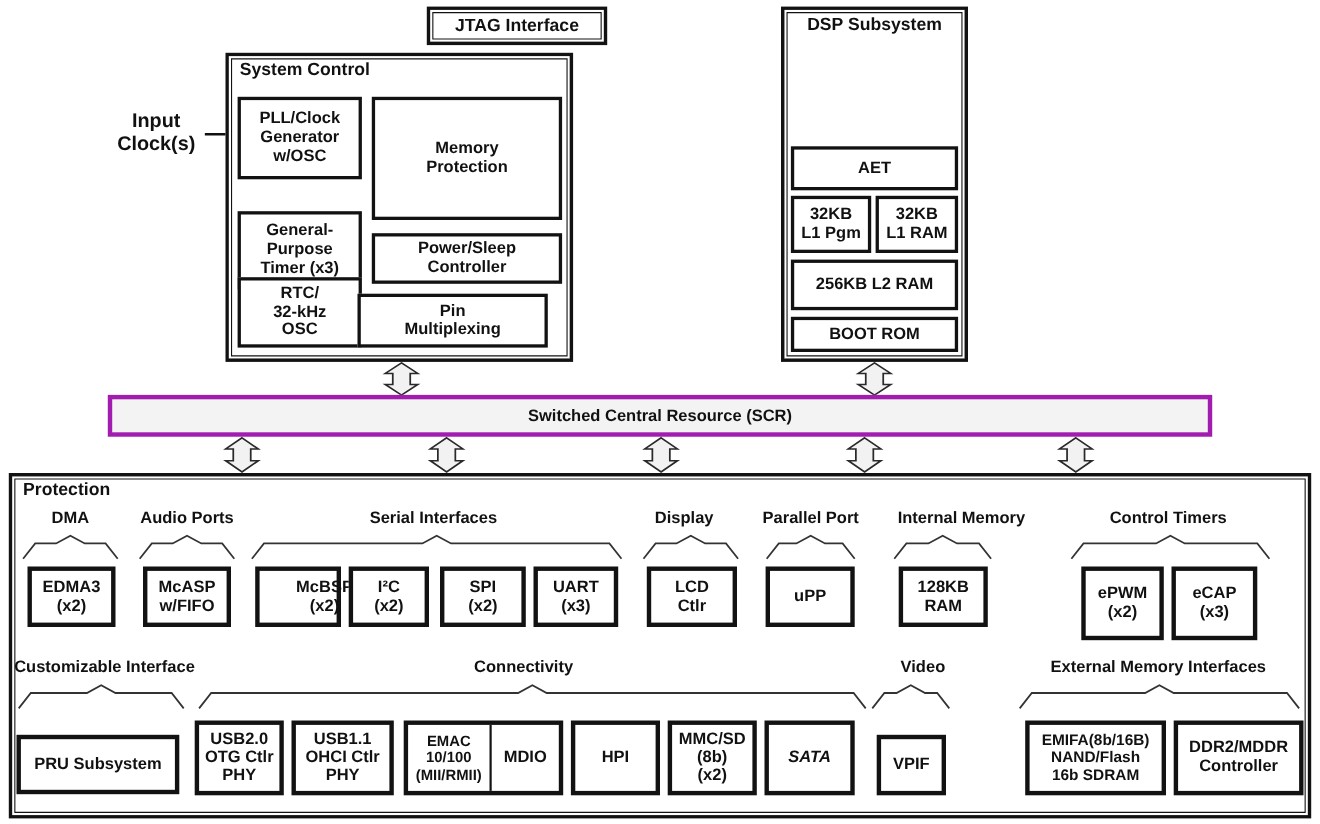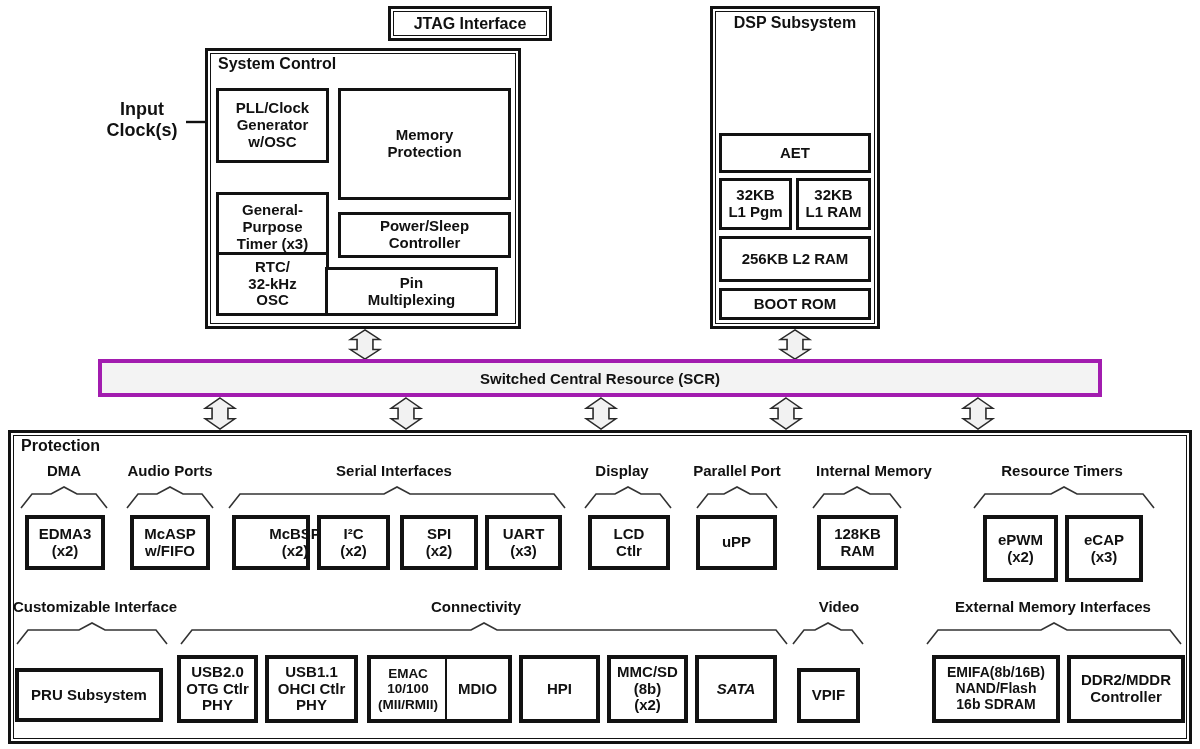--- a/index.html
+++ b/index.html
@@ -138,21 +138,21 @@
 
   <div class="panel" style="left:8px; top:430px; width:1184px; height:314px;">
     <div class="panel-title" style="left:10px; top:4px;">Protection</div>
 
     <div class="group-label" style="left:53px; top:29px;">DMA</div>
     <div class="group-label" style="left:159px; top:29px;">Audio Ports</div>
     <div class="group-label" style="left:383px; top:29px;">Serial Interfaces</div>
     <div class="group-label" style="left:611px; top:29px;">Display</div>
     <div class="group-label" style="left:726px; top:29px;">Parallel Port</div>
     <div class="group-label" style="left:863px; top:29px;">Internal Memory</div>
-    <div class="group-label" style="left:1051px; top:29px;">Resource Timers</div>
+    <div class="group-label" style="left:1051px; top:29px;">Control Timers</div>
 
     <div class="brace" style="left:9px; top:53px; width:88px;">
         <svg>
           <path d="M1 22 L12 8 L31 8 L44 1 L57 8 L76 8 L87 22"></path>
         </svg>
       </div>
     <div class="brace" style="left:115px; top:53px; width:88px;">
         <svg>
           <path d="M1 22 L12 8 L31 8 L44 1 L57 8 L76 8 L87 22"></path>
         </svg>

